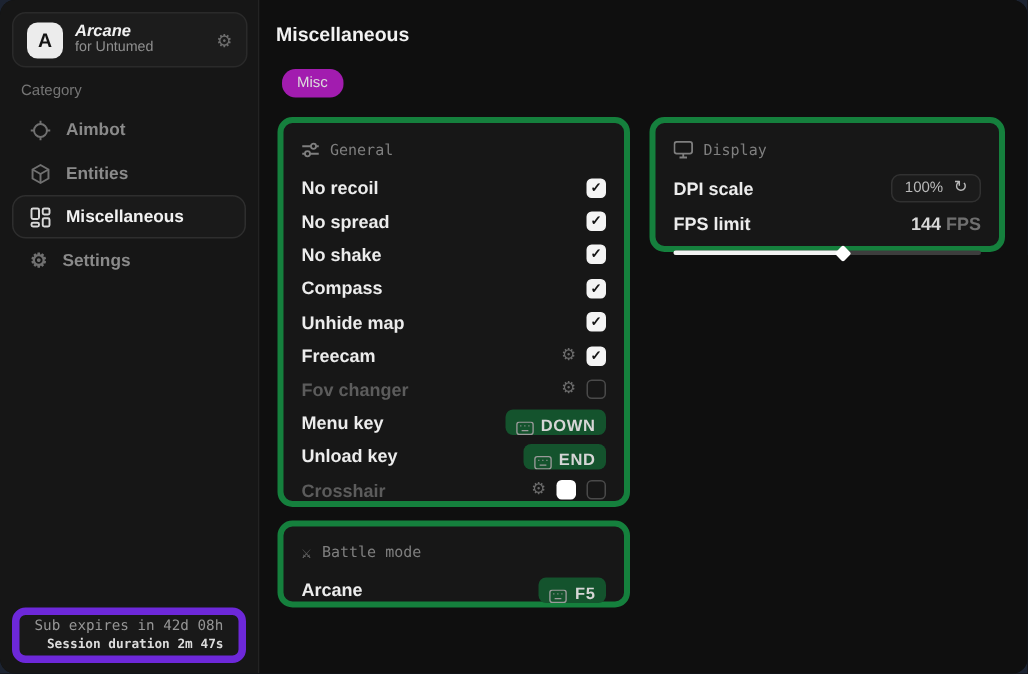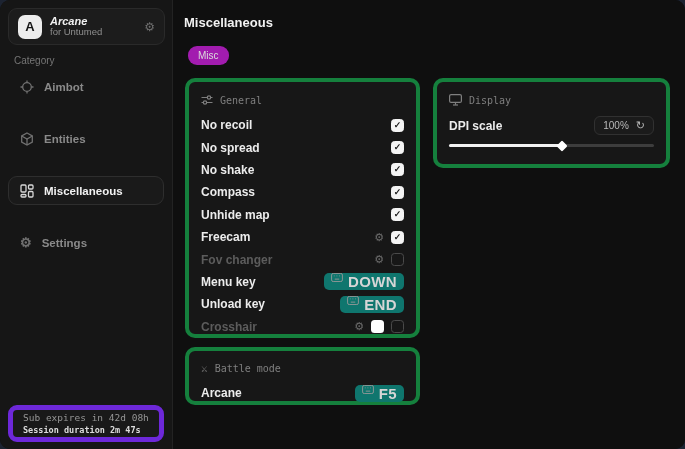--- a/index.html
+++ b/index.html
@@ -9,28 +9,28 @@
 
   
   .sidebar { position:absolute; left:0; top:0; bottom:0; width:173px; background:#161616; border-right:1px solid #232323; }
   .brand { position:absolute; left:8px; top:8px; width:157px; height:37px; background:#1c1c1c; border:1px solid #2a2a2a; border-radius:9px; display:flex; align-items:center; padding:0 9px; }
   .logo { width:24px; height:24px; border-radius:7px; background:#ececec; color:#141414; font-weight:800; font-size:13px; display:flex; align-items:center; justify-content:center; }
   .brand-text { margin-left:8px; display:flex; flex-direction:column; line-height:1.15; }
   .brand-title { font-size:11px; font-weight:700; color:#f0f0f0;font-style:italic; }
   .brand-sub { font-size:9.5px; color:#8f8f8f; }
   .brand-gear { margin-left:auto; color:#6e6e6e; font-size:12px; cursor:pointer; }
   .category { position:absolute; left:14px; top:55px; font-size:10px; color:#757575; }
-  .nav { position:absolute; left:8px; right:8px; top:72px; display:flex; flex-direction:column;gap:23px; }
+  .nav { position:absolute; left:8px; right:8px; top:72px; display:flex; flex-direction:column; }
   .nav-item { height:29px; display:flex; align-items:center; gap:10px; padding:0 11px; color:#8a8a8a; font-size:11.5px; font-weight:600; border:1px solid transparent; border-radius:9px; cursor:pointer; }
   .nav-item .nicon { color:#707070; display:flex; }
   .nav-item.active { background:#1a1a1a; border-color:#2e2e2e; color:#f2f2f2; }
   .nav-item.active .nicon { color:#d8d8d8; }
   .side-footer { position:absolute; left:8px; right:8px; bottom:7px; height:37px; background:#191919; border:5px solid #6d28d9; border-radius:9px; padding:4px 10px; display:flex; flex-direction:column; justify-content:center; gap:2px; }
   .foot-line1 { font-family:"DejaVu Sans Mono",monospace; font-size:9.5px; color:#969696; white-space:nowrap; }
-  .foot-line2 { font-family:"DejaVu Sans Mono",monospace; font-size:8.5px; font-weight:bold; color:#dcdcdc; white-space:nowrap; }
+  .foot-line2 { font-family:"DejaVu Sans Mono",monospace; font-size:8.5px; font-weight:bold; color:#dcdcdc; white-space:nowrap;text-align:right; }
 
   
   .main { position:absolute; left:173px; top:0; right:0; bottom:0; background:#0f0f0f; }
   .page-title { position:absolute; left:11px; top:15px; font-size:13px; font-weight:700; color:#f2f2f2; }
   .tab-pill { position:absolute; left:15px; top:46px; height:19px; padding:0 10px; background:#a21caf; border-radius:9px; display:flex; align-items:center; font-size:10px; color:#dcdcdc; cursor:pointer; }
 
   .panel { position:absolute; background:#171717; border:4px solid #15803d; border-radius:10px; padding:10px 12px; }
   .panel-general { left:12px; top:78px; width:235px; height:260px; }
   .panel-battle  { left:12px; top:347px; width:235px; height:58px; }
   .panel-display { left:260px; top:78px; width:237px; height:90px; }
@@ -43,21 +43,21 @@
   .row-controls { display:flex; align-items:center; gap:7px; }
   .row-gear { color:#6b6b6b; font-size:11px; line-height:1; cursor:pointer; }
 
   .checkbox { width:13px; height:13px; border-radius:3.5px; border:1px solid #4a4a4a; background:transparent; display:flex; align-items:center; justify-content:center; cursor:pointer; }
   .checkbox .tick { display:none; color:#141414; font-size:9px; font-weight:bold; line-height:1; }
   .checkbox.on { background:#f4f4f4; border-color:#f4f4f4; }
   .checkbox.on .tick { display:block; }
 
   .swatch { width:13px; height:13px; border-radius:3.5px; background:#fff; cursor:pointer; }
 
-  .keybadge { display:flex; align-items:flex-start; gap:5px; background:#0f766e; border-radius:5px; height:17px; padding:0 7px; font-size:15px; font-weight:bold; letter-spacing:.4px; color:#d6d6d6; cursor:pointer; }
+  .keybadge { display:flex; align-items:flex-end; gap:5px; background:#14532d; border-radius:5px; height:17px; padding:0 7px; font-size:11px; font-weight:bold; letter-spacing:.4px; color:#d6d6d6; cursor:pointer; }
   .keybadge .kicon { display:flex; color:#9a9a9a; }
 
   .drow { display:flex; align-items:center; justify-content:space-between; height:23px; }
   .dpibox { display:flex; align-items:center; gap:7px; border:1px solid #313131; background:#1b1b1b; border-radius:6px; height:19px; padding:0 8px; font-size:10px; color:#b9b9b9; cursor:pointer; }
   .refresh { font-size:11px; line-height:1; color:#b9b9b9; }
   .fpsval { font-size:12px; font-weight:700; color:#d8d8d8; }
   .fpsval .unit { color:#6f6f6f; font-weight:700; }
   .slider { margin-top:7px; height:3px; background:#3d3d3d; border-radius:2px; position:relative; cursor:pointer; }
   .slider .fill { position:absolute; left:0; top:0; bottom:0; background:#f2f2f2; border-radius:2px; }
   .slider .thumb { position:absolute; right:-4px; top:50%; width:8px; height:8px; background:#fff; transform:translateY(-50%) rotate(45deg); border-radius:1.5px; }
@@ -280,20 +280,24 @@
         </span>
         <span>Display</span>
       </div>
       <div class="drow">
         <span class="row-label">DPI scale</span>
         <span class="dpibox">
           <span>100%</span>
           <span class="refresh">↻</span>
         </span>
       </div>
+      <div class="drow">
+        <span class="row-label">FPS limit</span>
+        <span class="fpsval"><span>144</span> <span class="unit">FPS</span></span>
+      </div>
       <div class="slider">
         <div class="fill" style="width: 55%;">
           <div class="thumb"></div>
         </div>
       </div>
     </div>
   </div>
 </div>
 
 </body></html>

